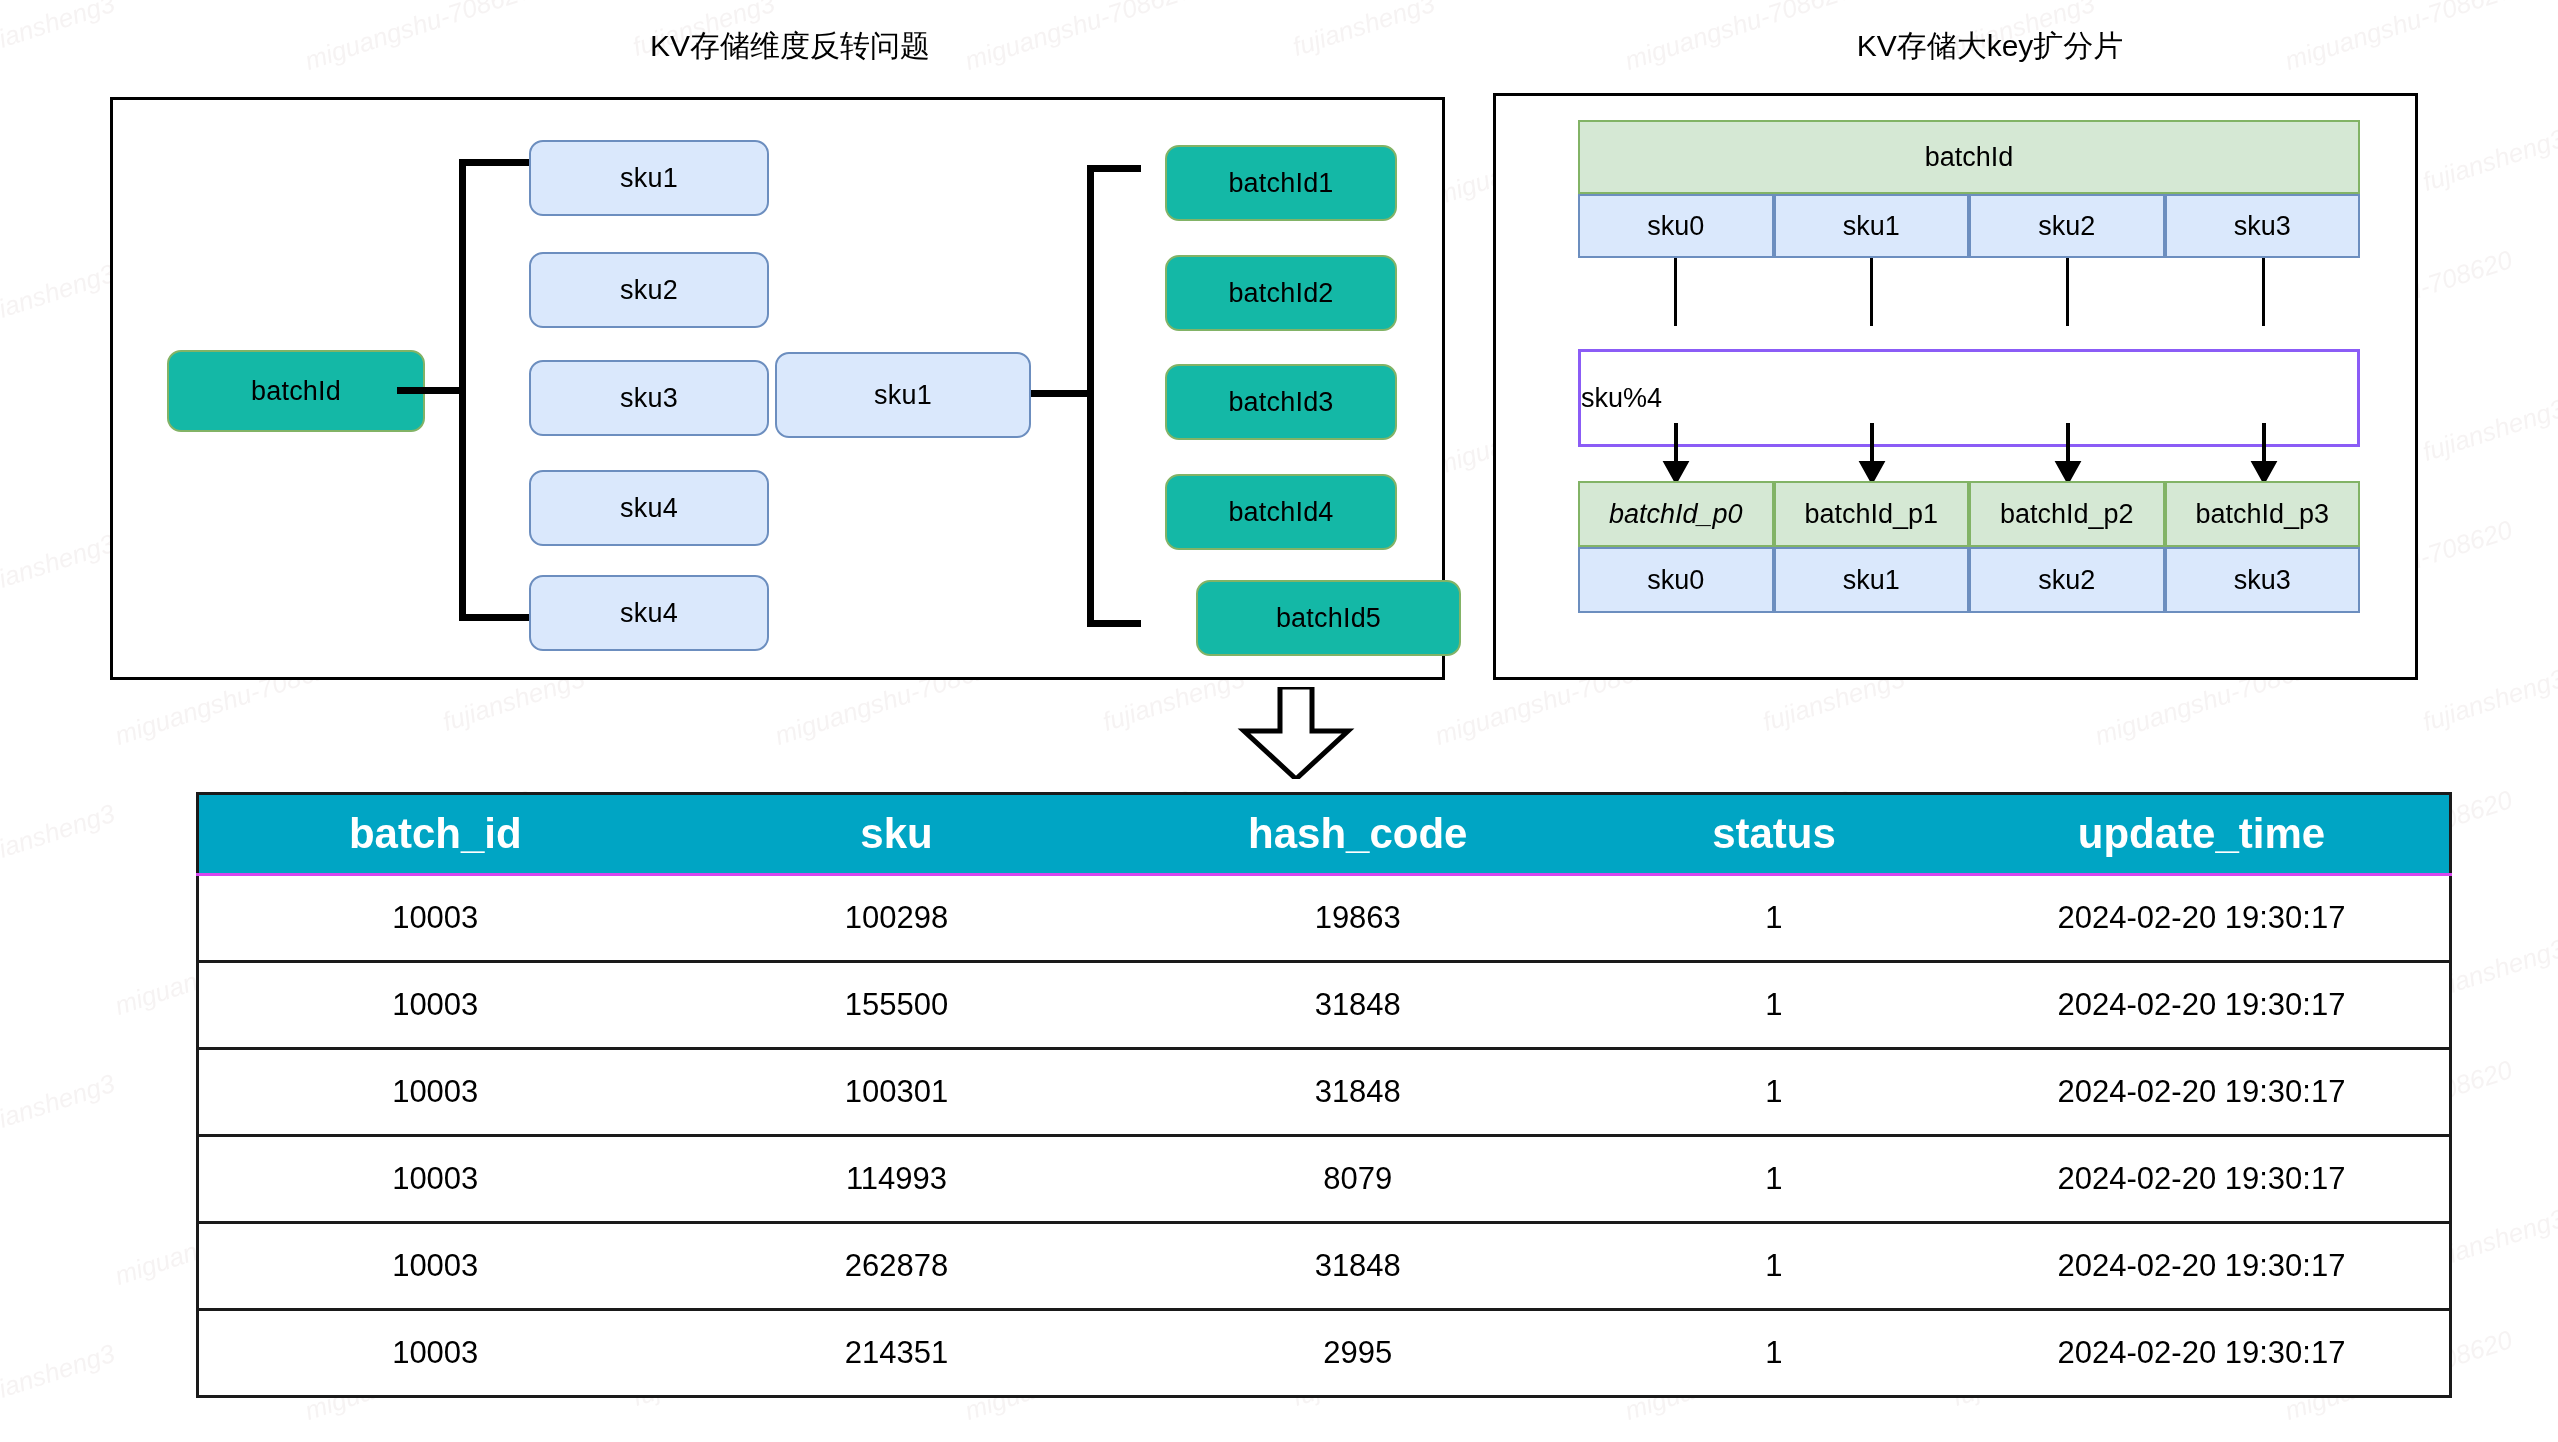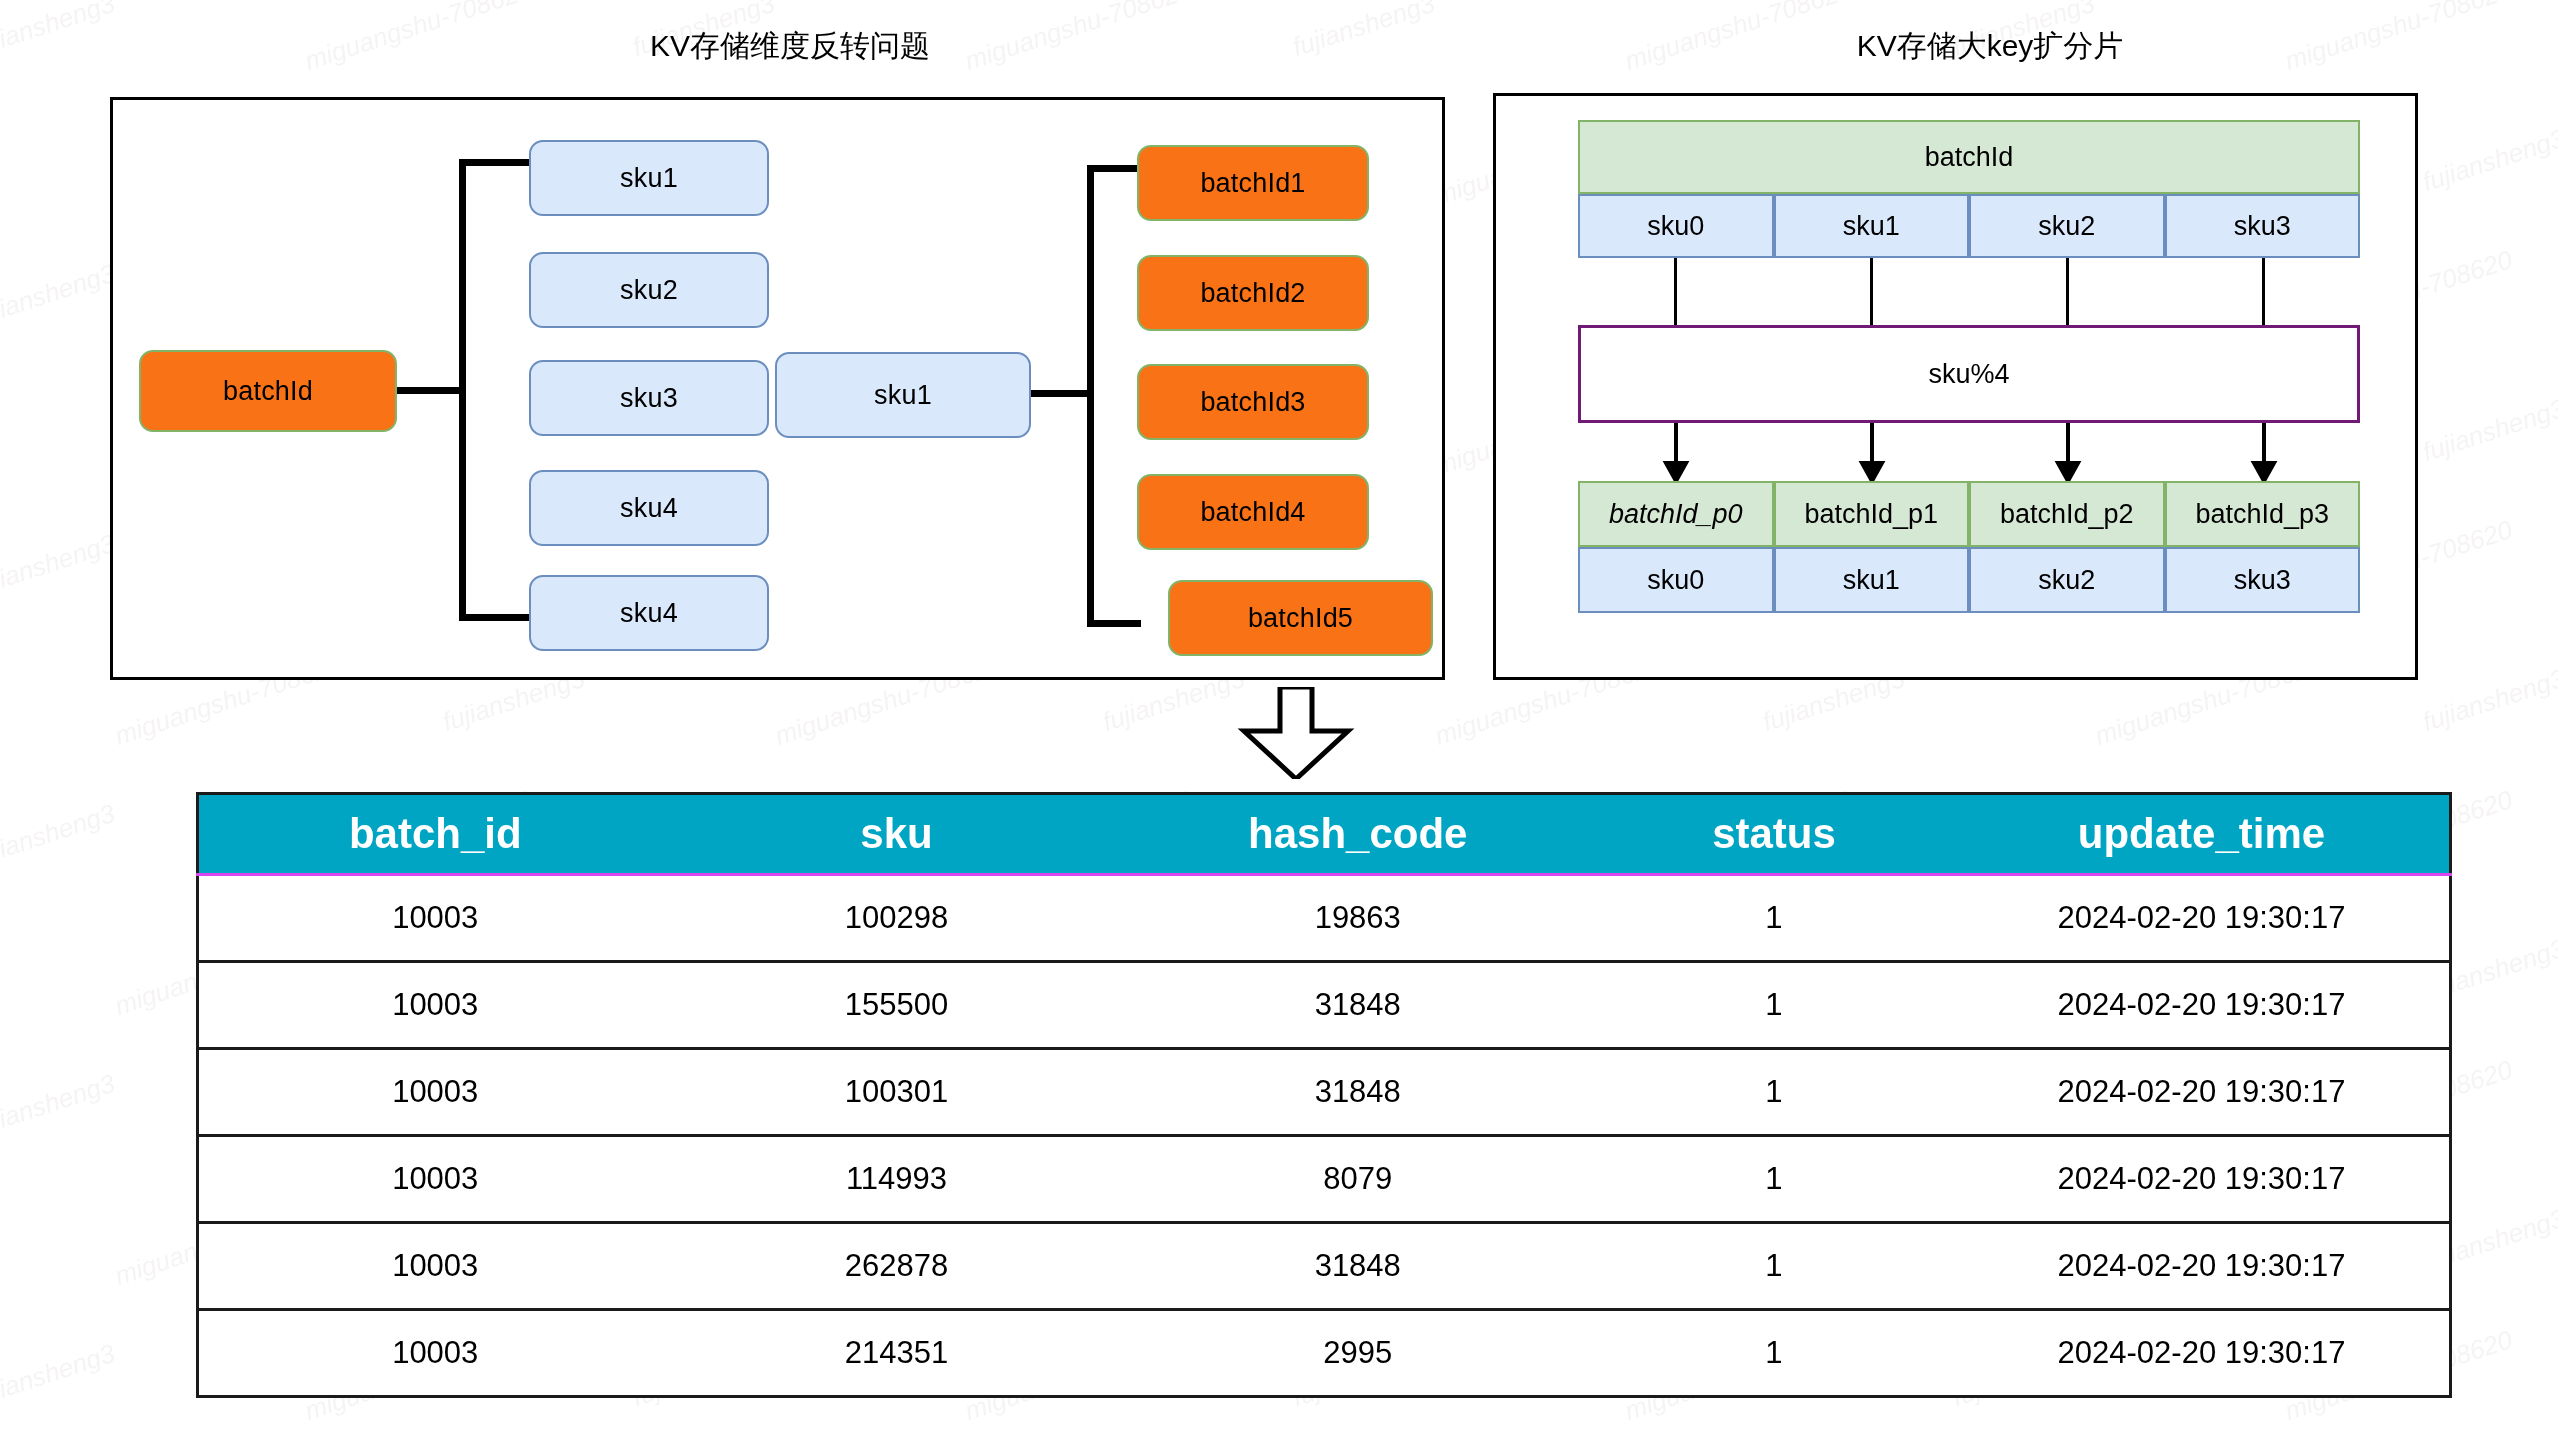--- a/index.html
+++ b/index.html
@@ -42,21 +42,21 @@
     box-sizing: border-box;
     border-radius: 14px;
     display: flex;
     align-items: center;
     justify-content: center;
     font-size: 27px;
     color: #000000;
     letter-spacing: .2px;
   }
   .node.blue  { background: #dae8fc; border: 2px solid #6c8ebf; }
-  .node.green { background: #f97316; border: 2px solid #82b366; }
+  .node.green { background: #14b8a6; border: 2px solid #82b366; margin-left: 28px; }
 
   
   .wire {
     position: absolute;
     background: #000000;
   }
 
   
   .grid {
     position: absolute;
@@ -71,26 +71,26 @@
     font-size: 27px;
     color: #000000;
   }
   .cell.green { background: #d5e8d4; border: 2px solid #82b366; }
   .cell.blue  { background: #dae8fc; border: 2px solid #6c8ebf; }
 
   .hashbox {
     position: absolute;
     box-sizing: border-box;
     background: #ffffff;
-    border: 3px solid #701a75;
+    border: 3px solid #8b5cf6;
     display: flex;
     align-items: center;
-    justify-content: center;
     font-size: 27px;
     color: #000000;
+    margin-top: 24px;
   }
 
   
   .stub { position: absolute; width: 3px; background: #000000; }
 
   
   #flow-arrow {
     position: absolute;
     left: 1236px;
     top: 687px;

